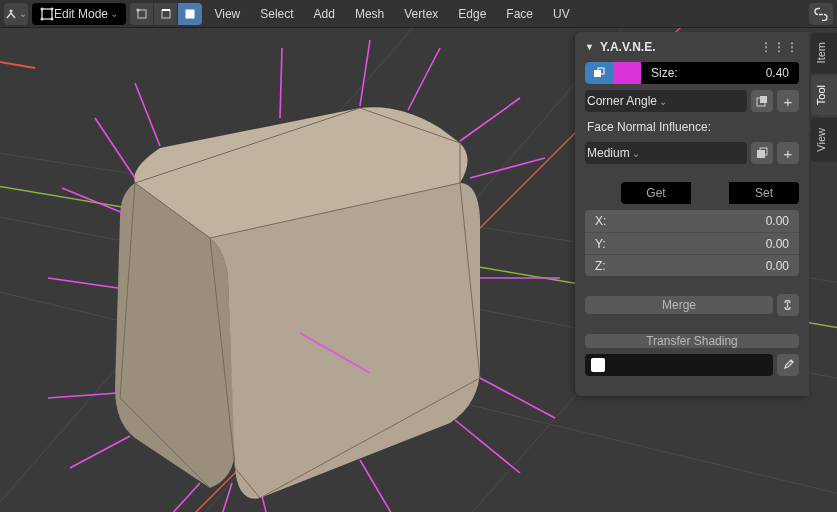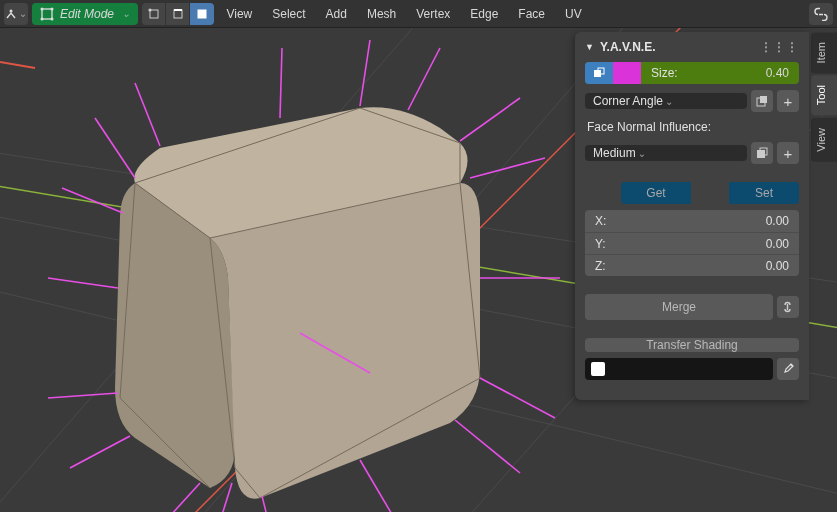--- a/index.html
+++ b/index.html
@@ -10,22 +10,22 @@
     height: 28px; background: #333; display: flex; align-items: center;
     padding: 2px 4px; gap: 4px; border-bottom: 1px solid #222;
   }
   .hdr-btn {
     background: #454545; border-radius: 4px; height: 22px; display: flex;
     align-items: center; justify-content: center; padding: 0 6px; color: #d8d8d8;
     cursor: pointer;
   }
   .hdr-btn.icon-only { width: 24px; padding: 0; }
   .hdr-dropdown {
-    background: #15803d; border-radius: 4px; height: 22px; display: flex;
-    align-items: center; padding: 0 8px; gap: 6px; cursor: pointer; font-style: italic;
+    background: #000000; border-radius: 4px; height: 22px; display: flex;
+    align-items: center; padding: 0 8px; cursor: pointer;
   }
   .hdr-menu { padding: 0 8px; cursor: pointer; color: #d8d8d8; }
   .seg-group { display: flex; }
   .seg-group .hdr-btn { border-radius: 0; border-right: 1px solid #333; }
   .seg-group .hdr-btn:first-child { border-radius: 4px 0 0 4px; }
   .seg-group .hdr-btn:last-child { border-radius: 0 4px 4px 0; border-right: none; }
   .seg-group .hdr-btn.active { background: #4a7bb0; }
   .chev::after { content: "⌄"; font-size: 10px; margin-left: 2px; opacity: .6; }
 
   
@@ -44,59 +44,59 @@
   .panel-header {
     display: flex; align-items: center; padding: 4px 6px; gap: 6px;
     font-weight: 600; color: #e6e6e6;
   }
   .panel-header .tri { font-size: 9px; }
   .panel-header .dots { margin-left: auto; letter-spacing: 1px; opacity: .6; }
   .panel-body { padding: 4px 6px; display: flex; flex-direction: column; gap: 6px; }
 
   .row { display: flex; align-items: center; gap: 4px; }
   .field {
-    background: #595959; border-radius: 4px; height: 16px; display: flex;
-    align-items: center; padding: 0 8px; color: #e0e0e0; flex: 1;
+    background: #595959; border-radius: 4px; height: 22px; display: flex;
+    align-items: center; padding: 0 2px; color: #e0e0e0; flex: 1;
   }
   .field.dark { background: #2b2b2b; }
   .sq-btn {
     background: #595959; border-radius: 4px; width: 22px; height: 22px;
     display: flex; align-items: center; justify-content: center; cursor: pointer;
   }
   .label-top { color: #e0e0e0; padding: 2px 2px; }
   .sep { height: 6px; }
 
   .twocol { display: flex; gap: 2px; }
   .twocol .cell {
-    flex: 1; background: #0c4a6e; height: 22px; display: flex;
+    flex: 1; background: #000000; height: 22px; display: flex;
     align-items: center; justify-content: center; color: #a8a8a8;
     border-radius: 0;
     margin-left: 36px;
   }
   .twocol .cell:first-child { border-radius: 4px 0 0 4px; }
   .twocol .cell:last-child { border-radius: 0 4px 4px 0; }
 
   .num-field {
     background: #595959; height: 22px; display: flex; align-items: center;
     padding: 0 10px; color: #e0e0e0;
   }
   .num-field .val { margin-left: auto; }
   .num-stack .num-field { border-radius: 0; border-top: 1px solid #4c4c4c; }
   .num-stack .num-field:first-child { border-radius: 4px 4px 0 0; border-top: none; }
   .num-stack .num-field:last-child { border-radius: 0 0 4px 4px; }
 
   .center-btn {
-    background: #595959; height: 26px; display: flex; align-items: center;
+    background: #595959; height: 18px; display: flex; align-items: center;
     justify-content: center; color: #b8b8b8; border-radius: 4px; flex: 1;
     cursor: pointer;
   }
 
   .size-widget {
     display: flex; height: 22px; border-radius: 4px; overflow: hidden;
-    background: #4d7c0f;
+    background: #000000;
   }
   .size-widget .a { width: 28px; background: #3d7fbf; display:flex;align-items:center;justify-content:center; }
   .size-widget .b { width: 28px; background: #d933d9; }
   .size-widget .lbl { padding: 0 10px; display:flex; align-items:center; color:#e0e0e0; }
   .size-widget .val { margin-left:auto; padding:0 10px; display:flex; align-items:center; }
 
   .black-field { background: #151515; flex:1; height:22px; border-radius:4px; display:flex; align-items:center; padding:0 6px; }
   .swatch { width:14px; height:14px; background:#fff; border-radius:2px; }
 
   

